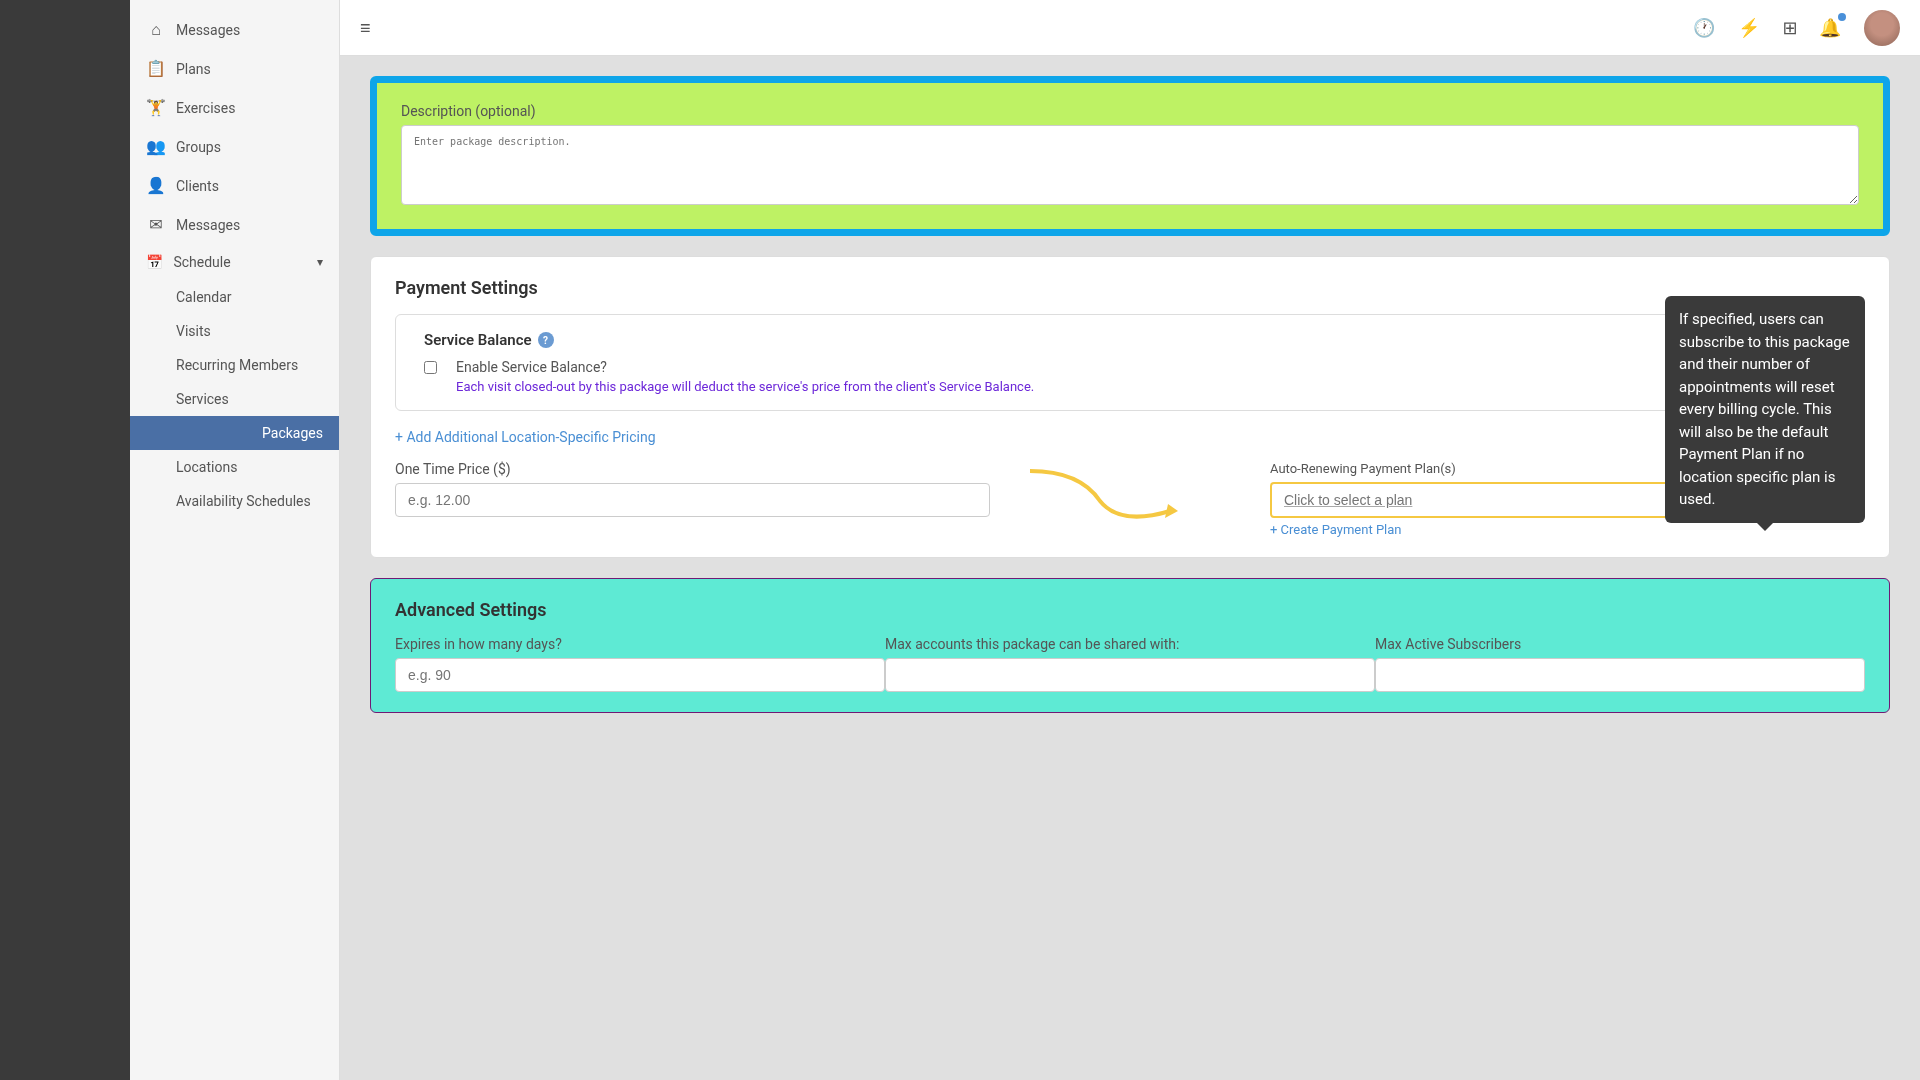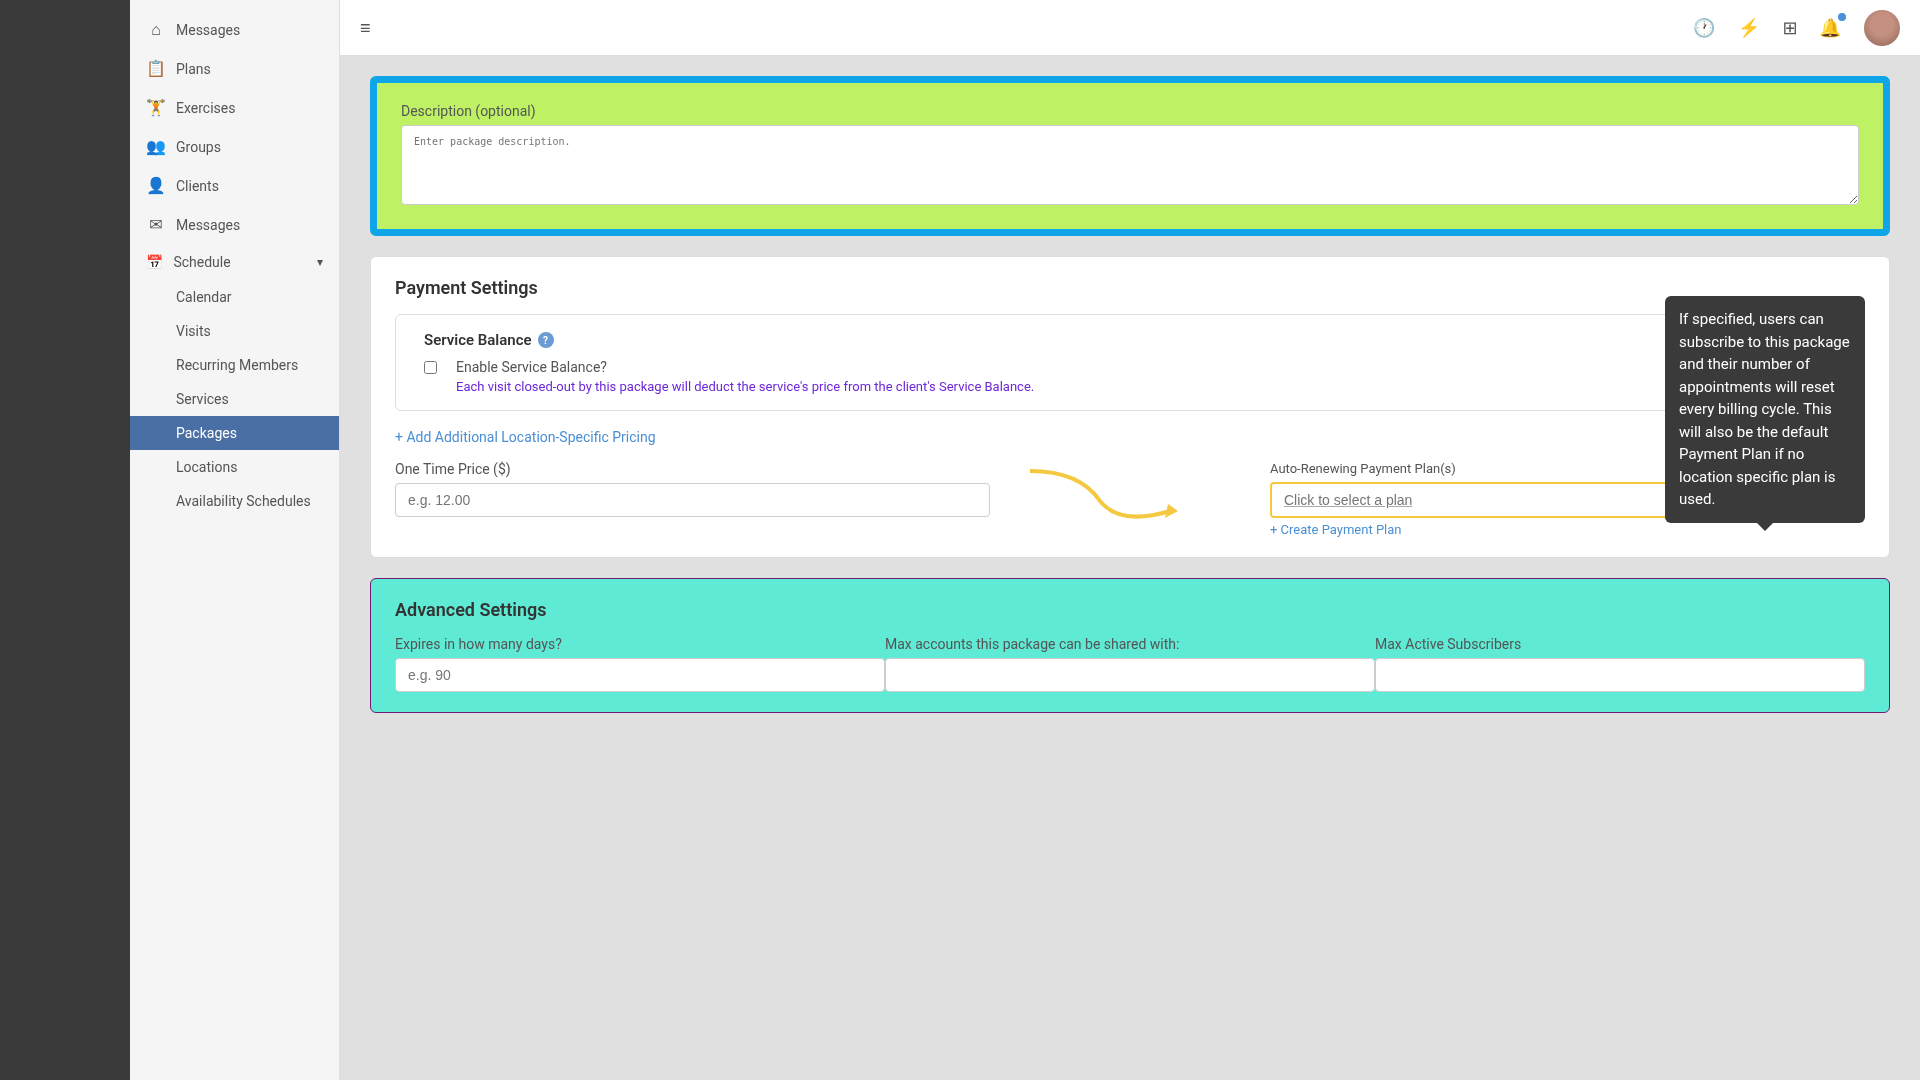--- a/index.html
+++ b/index.html
@@ -52,20 +52,21 @@
       display: flex;
       align-items: center;
       padding: 9px 16px 9px 46px;
       cursor: pointer;
       color: #555;
       font-size: 14px;
     }
     .sidebar-sub-item.active {
       background: #4a6fa5;
       color: #fff;
+      justify-content: flex-end;
     }
 
     .schedule-toggle {
       display: flex;
       align-items: center;
       padding: 10px 16px;
       cursor: pointer;
       color: #555;
       font-size: 14px;
       gap: 10px;

